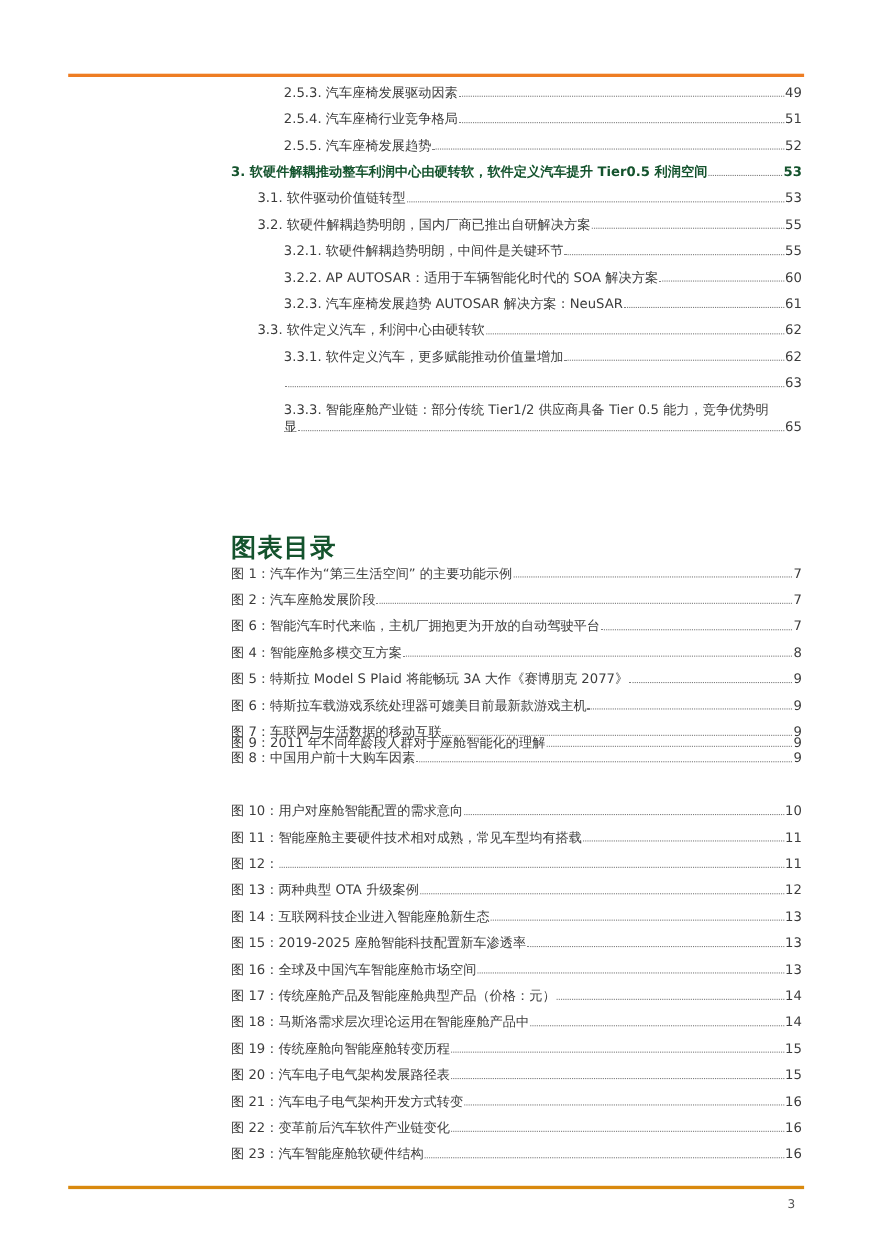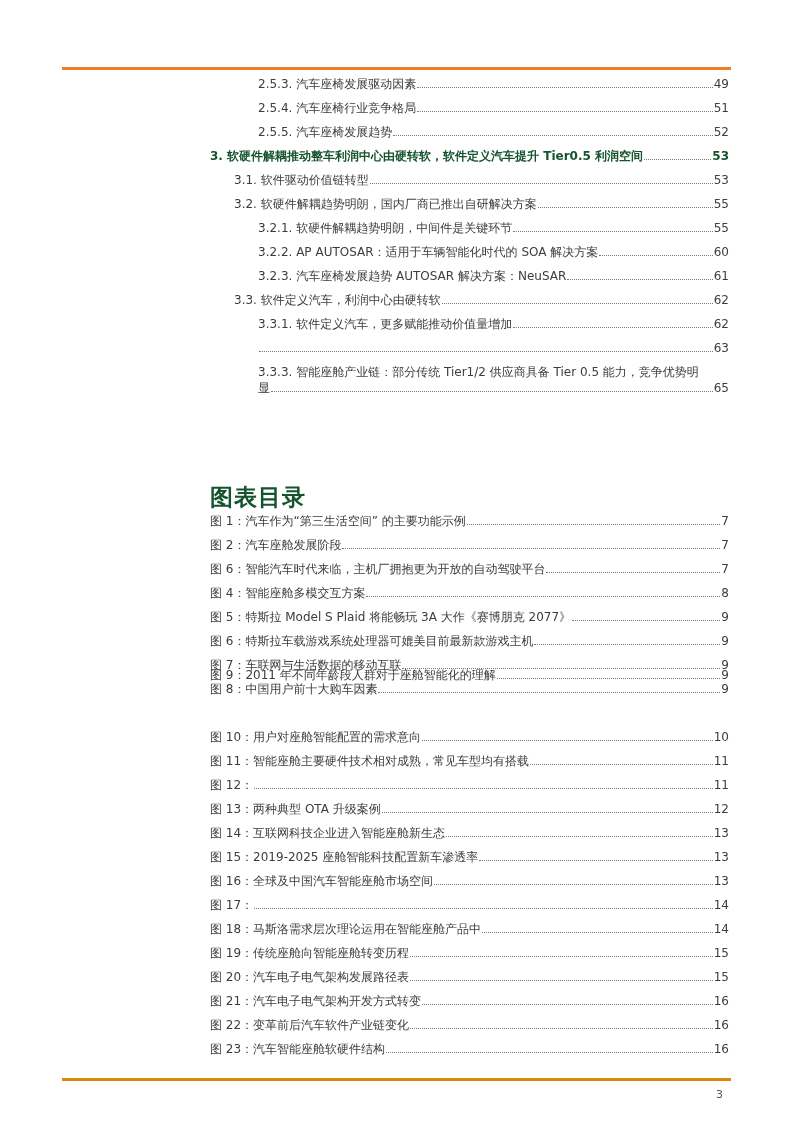--- a/index.html
+++ b/index.html
@@ -265,20 +265,21 @@
     <span>13</span>
   </div>
   <div class="fig-line" style="top:873px">
     <span>图 16：</span>
     <span>全球及中国汽车智能座舱市场空间</span>
     <span class="dots"></span>
     <span>13</span>
   </div>
   <div class="fig-line" style="top:897px">
     <span>图 17：</span>
+    <span>传统座舱产品及智能座舱典型产品（价格：元）</span>
     <span class="dots"></span>
     <span>14</span>
   </div>
   <div class="fig-line" style="top:921px">
     <span>图 18：</span>
     <span>马斯洛需求层次理论运用在智能座舱产品中</span>
     <span class="dots"></span>
     <span>14</span>
   </div>
   <div class="fig-line" style="top:945px">

